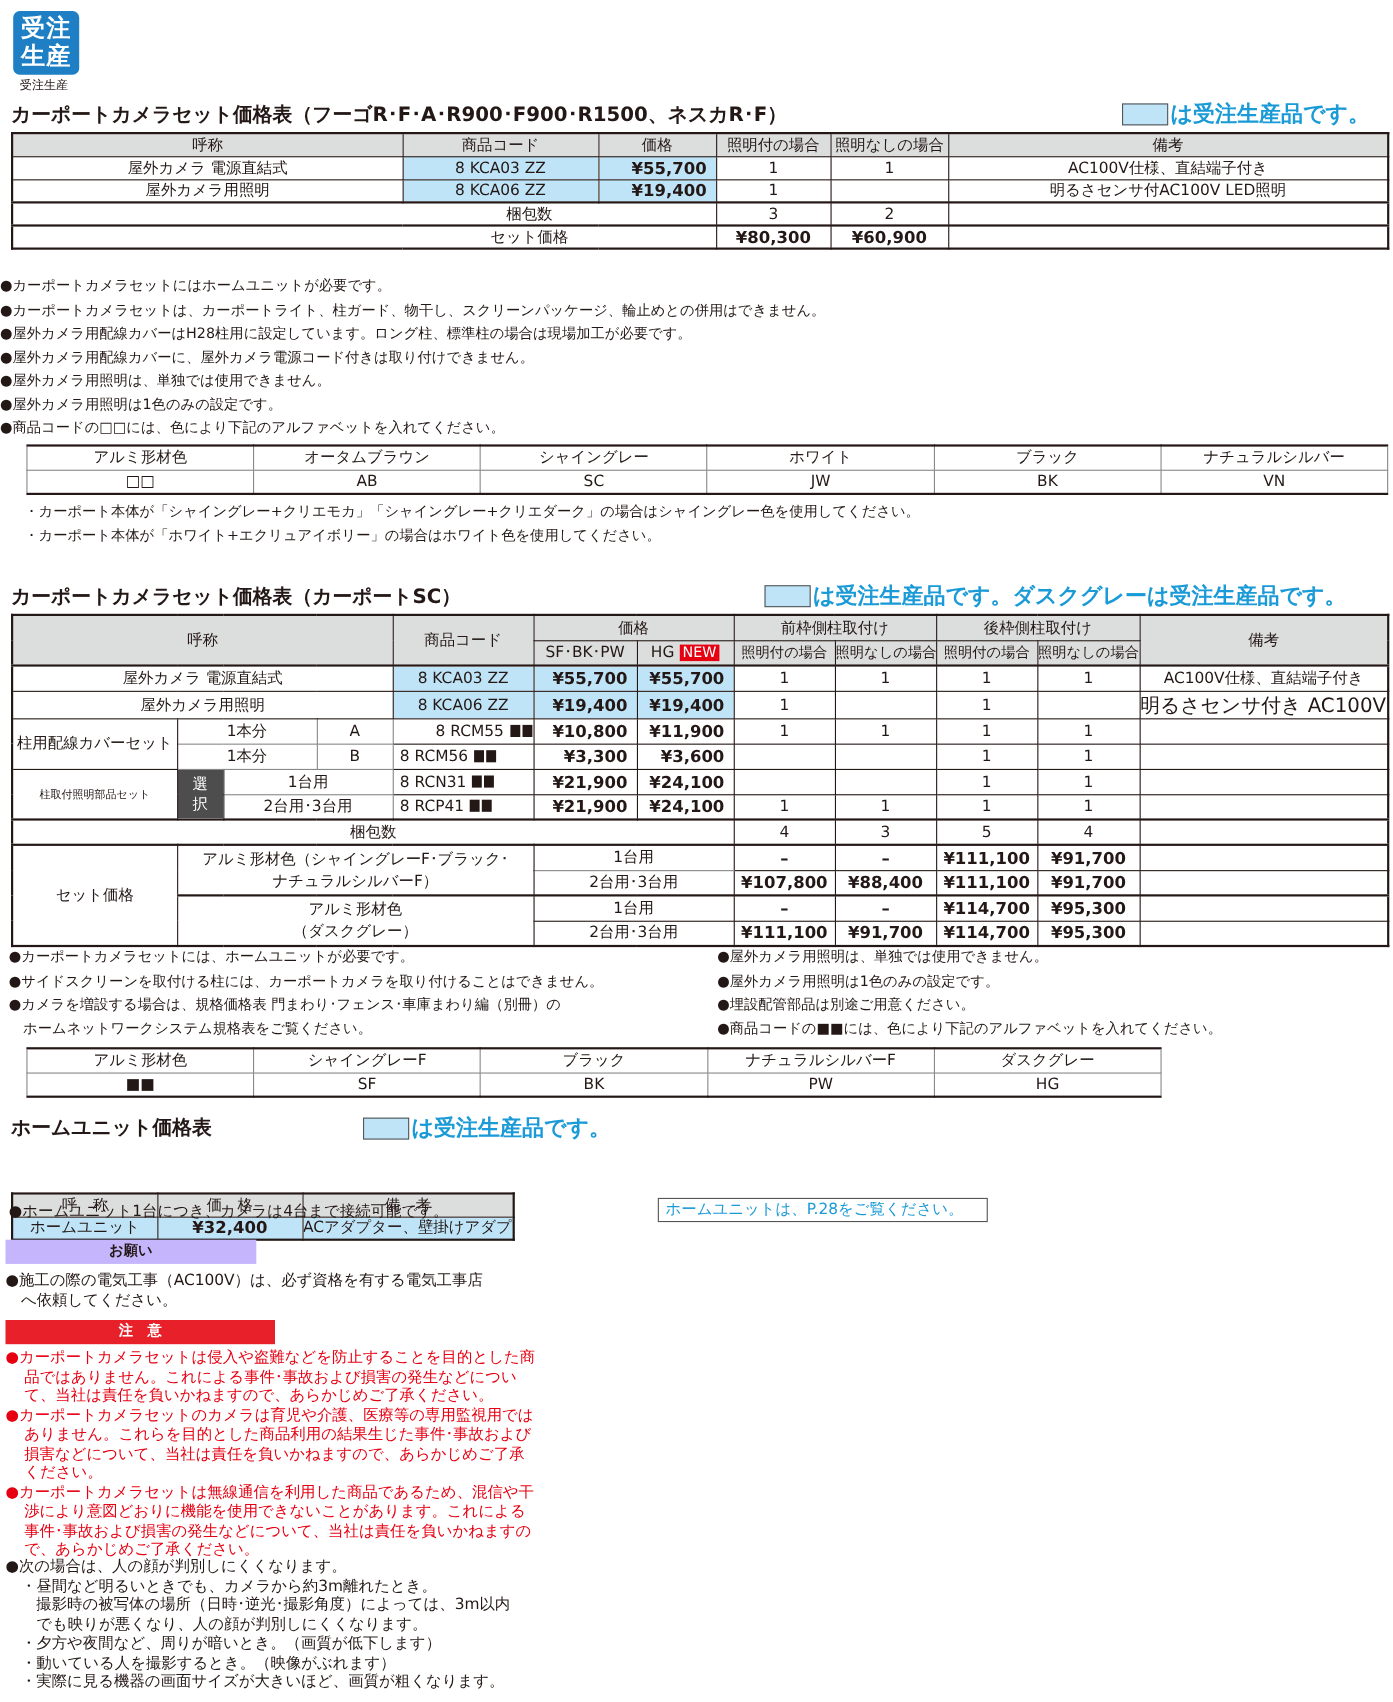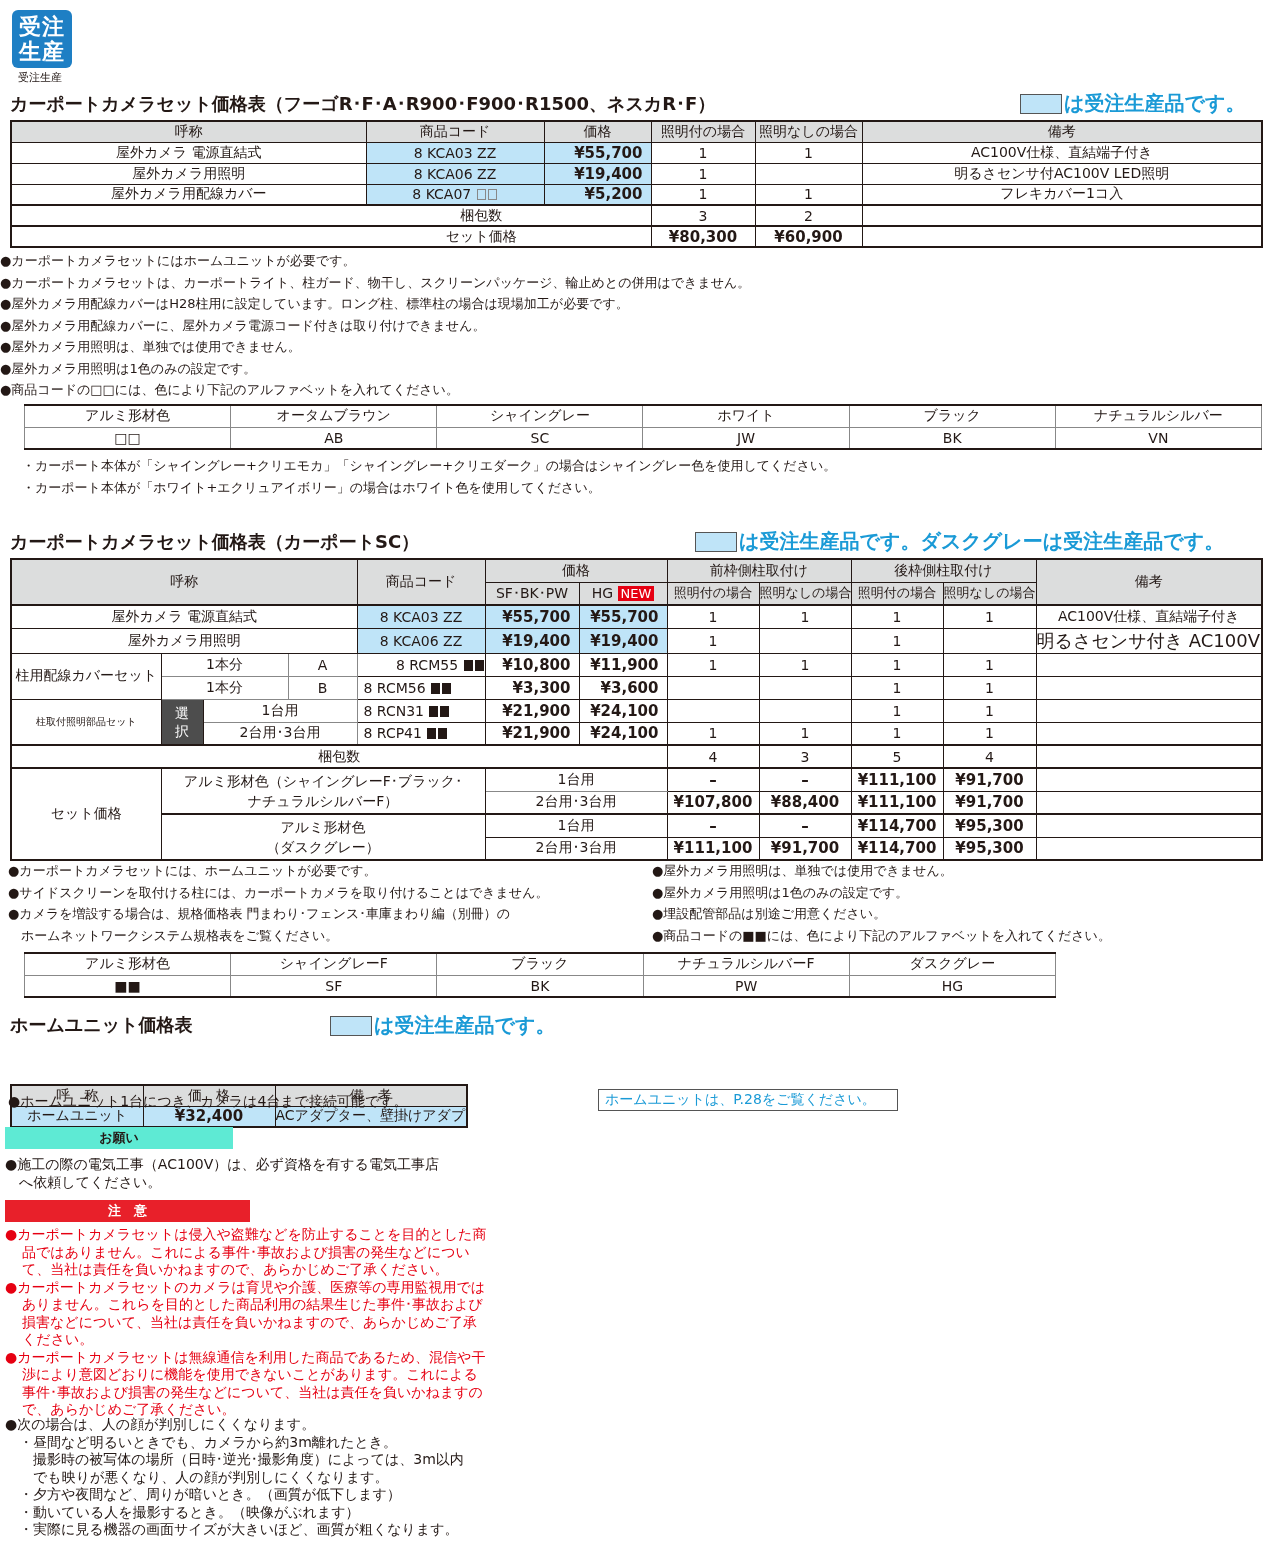--- a/index.html
+++ b/index.html
@@ -72,28 +72,20 @@
     <td>AC100V仕様、直結端子付き</td>
   </tr>
   <tr style="height:21px">
     <td>屋外カメラ用照明</td>
     <td class="blue">8 KCA06 ZZ</td>
     <td class="blue bold right">¥19,400</td>
     <td>1</td>
     <td></td>
     <td>明るさセンサ付AC100V LED照明</td>
   </tr>
-  <tr style="height:21px">
-    <td>屋外カメラ用配線カバー</td>
-    <td class="blue"><span>8 KCA07 </span><span class="sqr"></span><span class="sqr"></span></td>
-    <td class="blue bold right">¥5,200</td>
-    <td>1</td>
-    <td>1</td>
-    <td>フレキカバー1コ入</td>
-  </tr>
   <tr style="height:21px; border-top:2px solid #231815">
     <td colspan="3" style="padding-left:300px">梱包数</td>
     <td>3</td>
     <td>2</td>
     <td></td>
   </tr>
   <tr style="height:21px; border-top:2px solid #231815">
     <td colspan="3" style="padding-left:300px">セット価格</td>
     <td class="bold">¥80,300</td>
     <td class="bold">¥60,900</td>
@@ -351,21 +343,21 @@
   <tr style="height:21px">
     <td class="blue">ホームユニット</td>
     <td class="blue bold">¥32,400</td>
     <td class="blue">ACアダプター、壁掛けアダプター 各1台入</td>
   </tr>
 </tbody>
   </table>
 <div class="abs note" style="left:8px; top:1091px; font-size:14px;">●ホームユニット1台につき、カメラは4台まで接続可能です。</div>
 <div class="abs ref-box" style="left:598px; top:1089px; width:300px;">ホームユニットは、P.28をご覧ください。</div>
 
-<div class="abs bar" style="left:5px; top:1127px; width:228px; background:#5eead4;">お願い</div>
+<div class="abs bar" style="left:5px; top:1127px; width:228px; background:#c4b5fd;">お願い</div>
 <div class="abs plain" style="left:5px; top:1156px; width:490px;">
   <div>●施工の際の電気工事（AC100V）は、必ず資格を有する電気工事店</div>
   <div>　へ依頼してください。</div>
 </div>
 
 <div class="abs bar" style="left:5px; top:1200px; width:245px; background:#e8202a; color:#fff;">注　意</div>
 <div class="abs caution" style="left:5px; top:1226px; width:484px;">
   <div class="indent">●カーポートカメラセットは侵入や盗難などを防止することを目的とした商品ではありません。これによる事件･事故および損害の発生などについて、当社は責任を負いかねますので、あらかじめご了承ください。</div>
   <div class="indent">●カーポートカメラセットのカメラは育児や介護、医療等の専用監視用ではありません。これらを目的とした商品利用の結果生じた事件･事故および損害などについて、当社は責任を負いかねますので、あらかじめご了承ください。</div>
   <div class="indent">●カーポートカメラセットは無線通信を利用した商品であるため、混信や干渉により意図どおりに機能を使用できないことがあります。これによる事件･事故および損害の発生などについて、当社は責任を負いかねますので、あらかじめご了承ください。</div>

